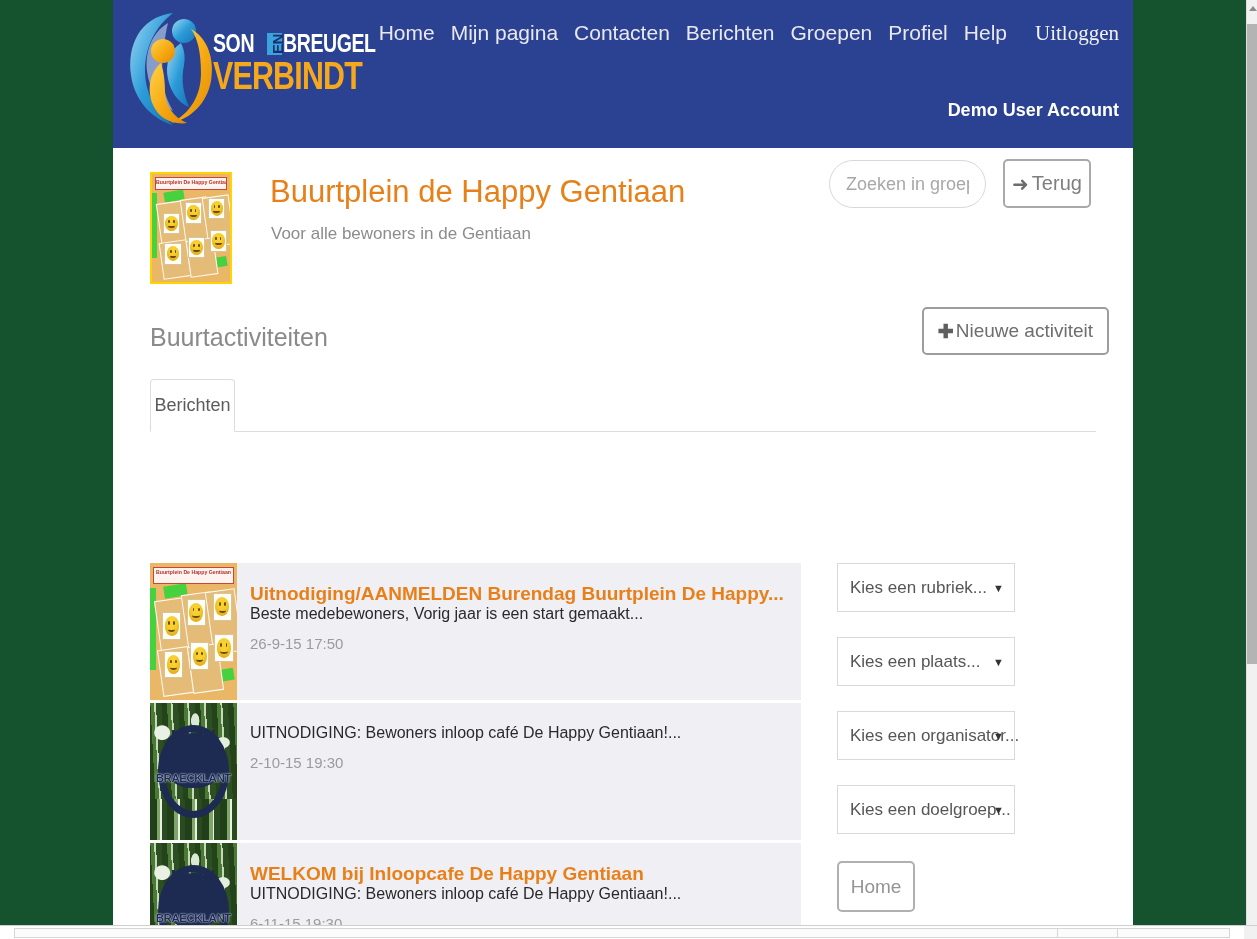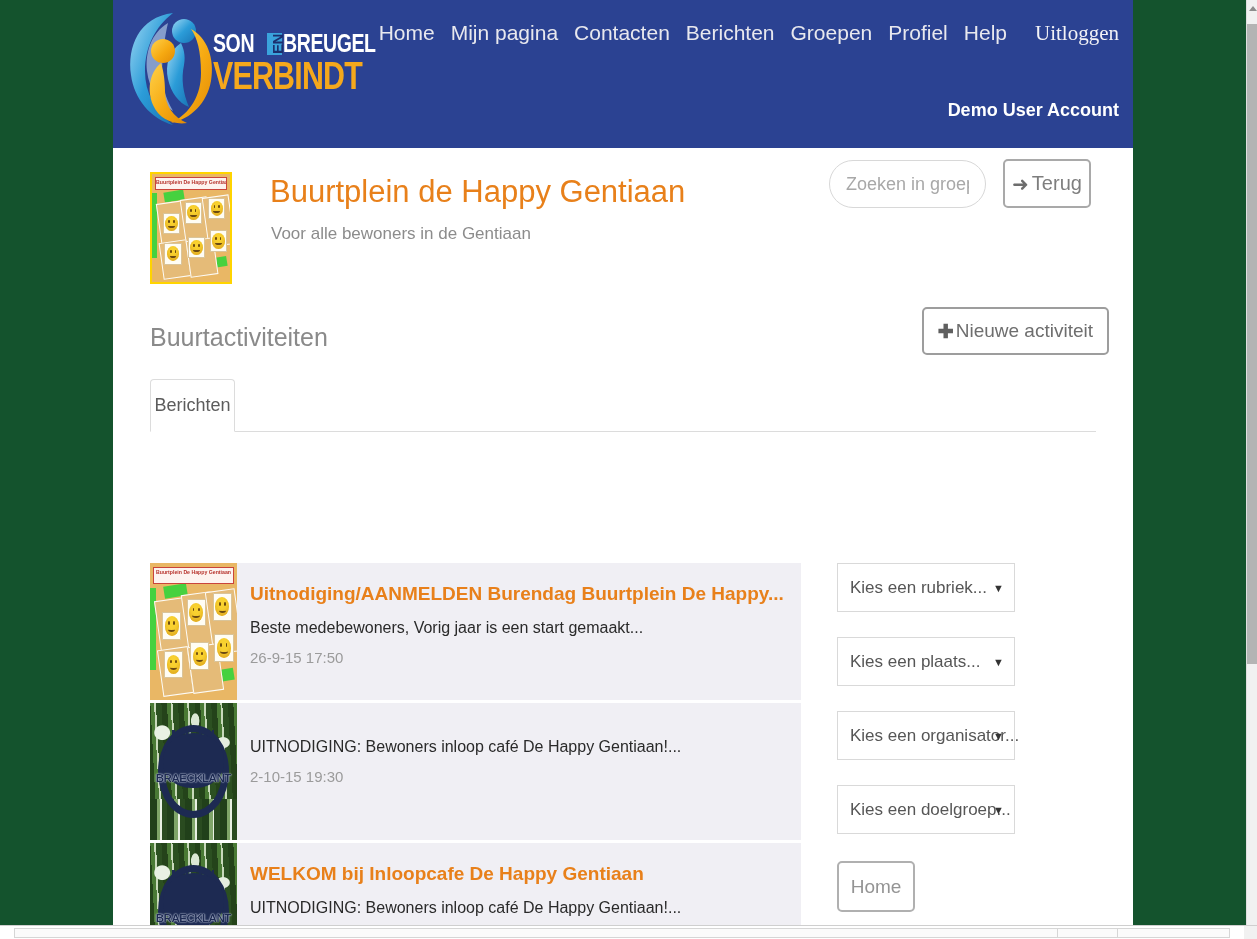--- a/index.html
+++ b/index.html
@@ -285,21 +285,20 @@
     right: 8px;
   }
   .item-title {
     font-size: 19px;
     font-weight: bold;
     color: #e8801a;
     white-space: nowrap;
     line-height: 1.1;
   }
   .item-snippet {
-    margin-top: 14px;
     font-size: 16px;
     color: #2a2a2a;
     white-space: nowrap;
   }
   .item-date {
     margin-top: 12px;
     font-size: 15px;
     color: #9b9b9b;
   }
 

